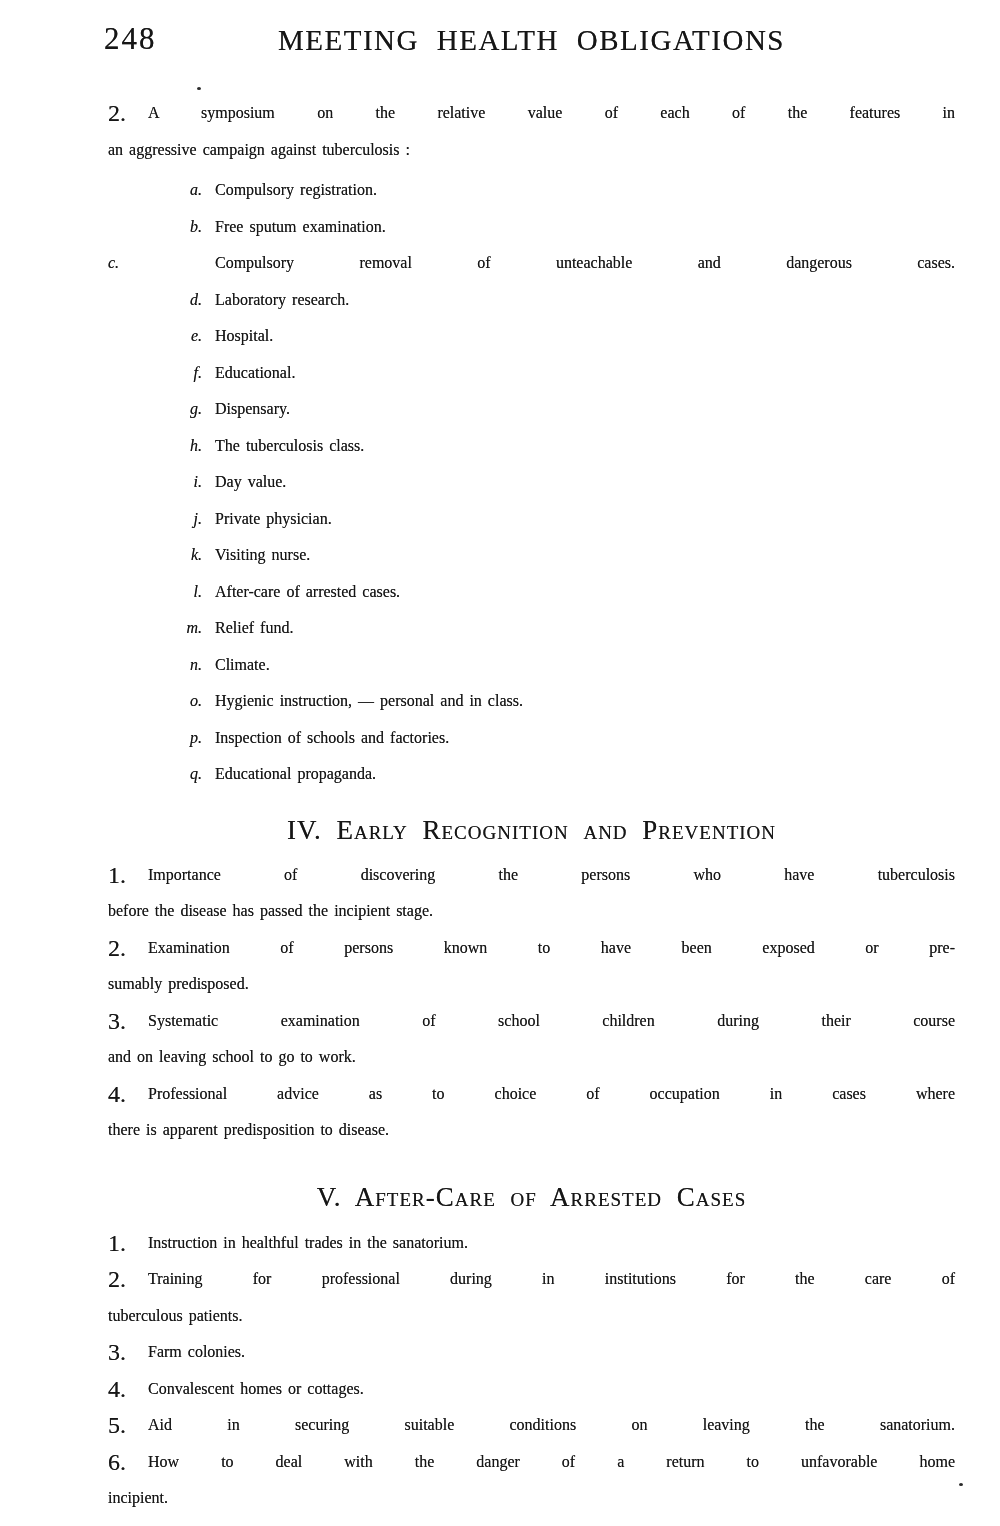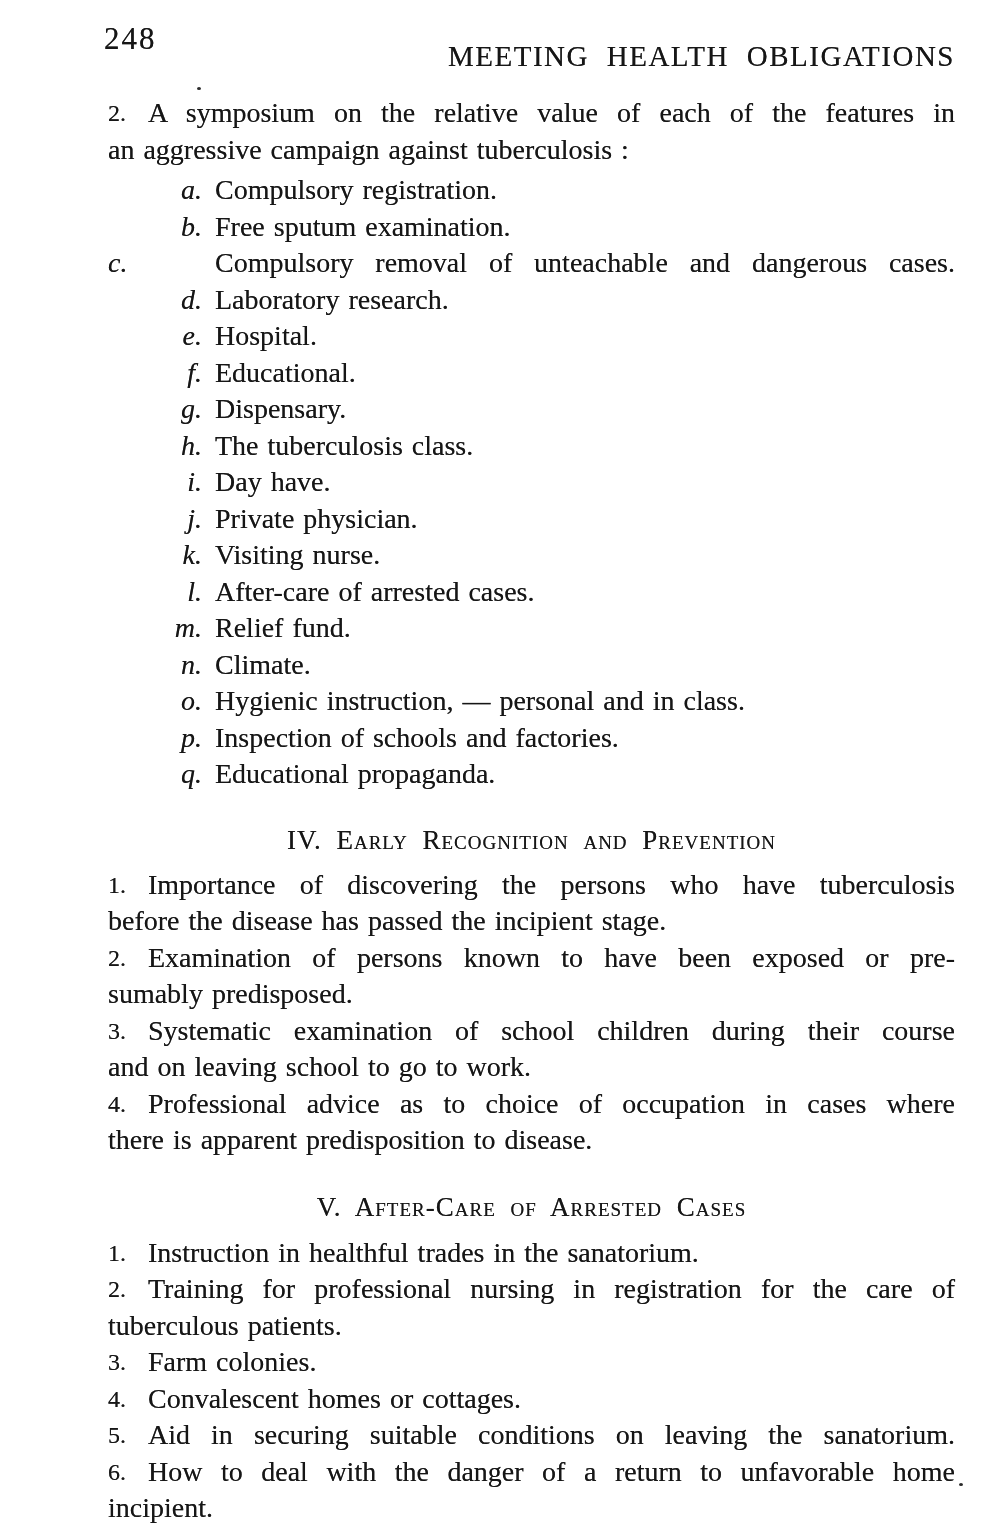--- a/index.html
+++ b/index.html
@@ -17,35 +17,34 @@
   
   .pagenum {
     position: absolute;
     left: 104px; top: 20px;
     font-size: 31px; line-height: 38px;
     letter-spacing: 2px;
   }
   .runtitle {
     position: absolute;
     left: 108px; top: 22px; width: 847px;
-    text-align: right;
+    text-align: center;
     font-size: 29px; line-height: 36px;
     letter-spacing: 1.5px;
     word-spacing: 9px;
     white-space: nowrap;
-    margin-top: 16px;
   }
 
   
   .content {
     position: absolute;
     left: 108px; top: 95px; width: 847px;
   }
   .line, .litem {
-    font-size: 28px;
+    font-size: 16px;
     line-height: 36.5px;
     word-spacing: 2px;
   }
   .jl { text-align: justify; text-align-last: justify; text-justify: inter-word; }
 
   
   .nitem { position: relative; }
   .nmark {
     position: absolute; left: 0; top: 0;
     width: 38px;
@@ -66,21 +65,21 @@
 
   .heading {
     text-align: center;
     font-variant: small-caps;
     font-size: 27px;
     line-height: 36px;
     letter-spacing: 1px;
     word-spacing: 7px;
     white-space: nowrap;
   }
-  .heading.h-iv { margin-top: 29px; }
+  .heading.h-iv { margin-top: 19px; }
   .nlist.s-iv { margin-top: 9px; }
   .heading.h-v { margin-top: 30px; }
   .nlist.s-v { margin-top: 10px; }
 
   
   .speck { position: absolute; background: #2a2a2a; border-radius: 50%; }
   .speck.s1 { left: 197px; top: 87px; width: 4px; height: 3px; }
   .speck.s2 { left: 959px; top: 1483px; width: 4px; height: 3px; }
 </style>
 </head>
@@ -101,21 +100,21 @@
 
     <div class="letters">
       <div class="litem"><span class="lmark">a.</span><span>Compulsory registration.</span></div>
       <div class="litem"><span class="lmark">b.</span><span>Free sputum examination.</span></div>
       <div class="litem jl"><span class="lmark">c.</span><span>Compulsory removal of unteachable and dangerous cases.</span></div>
       <div class="litem"><span class="lmark">d.</span><span>Laboratory research.</span></div>
       <div class="litem"><span class="lmark">e.</span><span>Hospital.</span></div>
       <div class="litem"><span class="lmark">f.</span><span>Educational.</span></div>
       <div class="litem"><span class="lmark">g.</span><span>Dispensary.</span></div>
       <div class="litem"><span class="lmark">h.</span><span>The tuberculosis class.</span></div>
-      <div class="litem"><span class="lmark">i.</span><span>Day have.</span></div>
+      <div class="litem"><span class="lmark">i.</span><span>Day value.</span></div>
       <div class="litem"><span class="lmark">j.</span><span>Private physician.</span></div>
       <div class="litem"><span class="lmark">k.</span><span>Visiting nurse.</span></div>
       <div class="litem"><span class="lmark">l.</span><span>After-care of arrested cases.</span></div>
       <div class="litem"><span class="lmark">m.</span><span>Relief fund.</span></div>
       <div class="litem"><span class="lmark">n.</span><span>Climate.</span></div>
       <div class="litem"><span class="lmark">o.</span><span>Hygienic instruction, — personal and in class.</span></div>
       <div class="litem"><span class="lmark">p.</span><span>Inspection of schools and factories.</span></div>
       <div class="litem"><span class="lmark">q.</span><span>Educational propaganda.</span></div>
     </div>
 
@@ -144,21 +143,21 @@
     </div>
 
     <div class="heading h-v">V. After-Care of Arrested Cases</div>
     <div class="nlist s-v">
       <div class="nitem">
         <span class="nmark">1.</span>
         <div class="line fl">Instruction in healthful trades in the sanatorium.</div>
       </div>
       <div class="nitem">
         <span class="nmark">2.</span>
-        <div class="line fl jl">Training for professional nursing in registration for the care of</div>
+        <div class="line fl jl">Training for professional during in institutions for the care of</div>
         <div class="line cl">tuberculous patients.</div>
       </div>
       <div class="nitem">
         <span class="nmark">3.</span>
         <div class="line fl">Farm colonies.</div>
       </div>
       <div class="nitem">
         <span class="nmark">4.</span>
         <div class="line fl">Convalescent homes or cottages.</div>
       </div>

